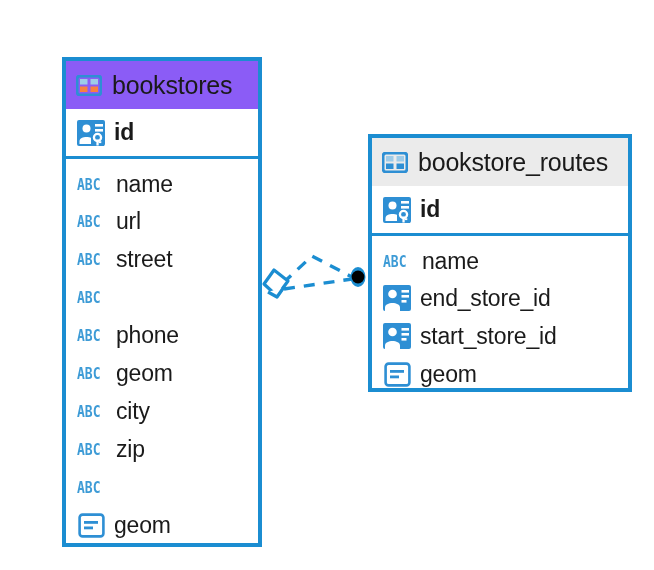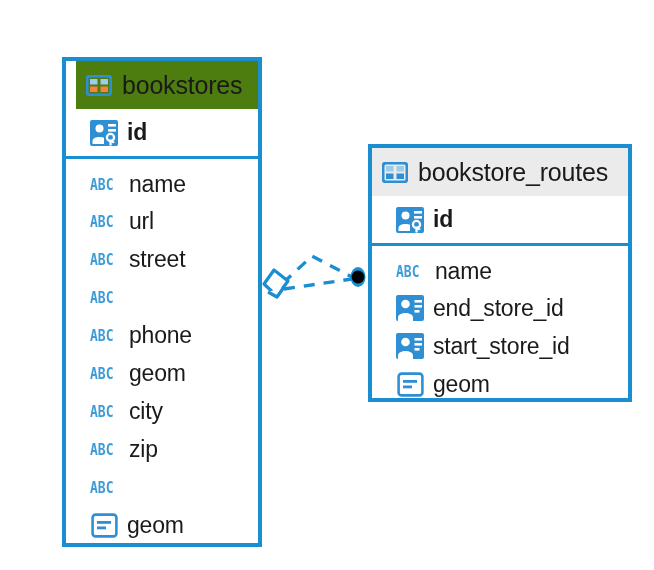--- a/index.html
+++ b/index.html
@@ -33,41 +33,41 @@
   }
 
   .table-header {
     display: flex;
     align-items: center;
     box-sizing: border-box;
     height: 48px;
     padding-left: 10px;
     gap: 10px;
   }
-  .table-header.selected { background: #4d7c0f; margin-left: 10px; }
+  .table-header.selected { background: #8b5cf6; }
   .table-header.normal   { background: #ebebeb; }
 
   .table-title {
     font-size: 25px;
     color: #1a1a1a;
     line-height: 1;
     white-space: nowrap;
     letter-spacing: -0.2px;
   }
 
   
   .pk-block {
     border-bottom: 3px solid #1b8dd1;
   }
 
   .field-row {
     display: flex;
     align-items: center;
     gap: 9px;
-    padding-left: 24px;
+    padding-left: 11px;
     box-sizing: border-box;
     height: 38px;
   }
   .field-row.pk { height: 47px; }
   .field-row.first-in-body { padding-top: 2px; }
 
   .field-label {
     font-size: 23px;
     color: #1a1a1a;
     line-height: 1;
@@ -199,21 +199,21 @@
             <rect x="6" y="8" width="14" height="2.8" fill="#2e8fd4"></rect>
             <rect x="6" y="13.5" width="9" height="2.8" fill="#2e8fd4"></rect>
           </svg>
         </span>
         <span class="field-label">geom</span>
       </div>
 
     </div>
   </div>
 
-  <div class="table-box" id="table-bookstore-routes" style="left:368px; top:144px; width:264px; height:258px;">
+  <div class="table-box" id="table-bookstore-routes" style="left:368px; top:134px; width:264px; height:258px;">
 
     <div class="table-header normal">
       <span class="icon">
         <svg width="26" height="21" viewBox="0 0 26 21">
           <rect x="1" y="1" width="24" height="19" rx="3" ry="3" fill="none" stroke="#2e8fd4" stroke-width="3"></rect>
           <rect x="4" y="4" width="7.5" height="5.5" fill="#9ecbe8"></rect>
           <rect x="14.5" y="4" width="7.5" height="5.5" fill="#9ecbe8"></rect>
           <rect x="4" y="11.5" width="7.5" height="5.5" fill="#2e8fd4"></rect>
           <rect x="14.5" y="11.5" width="7.5" height="5.5" fill="#2e8fd4"></rect>
         </svg>

